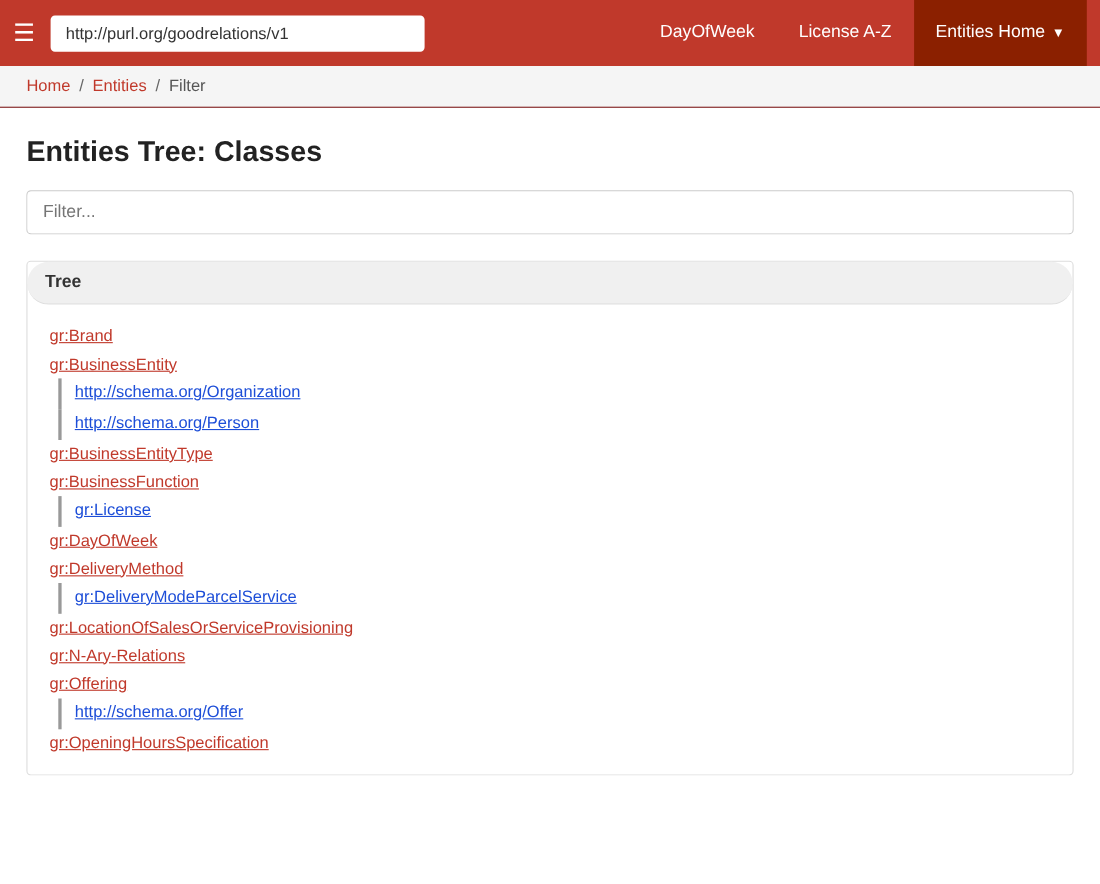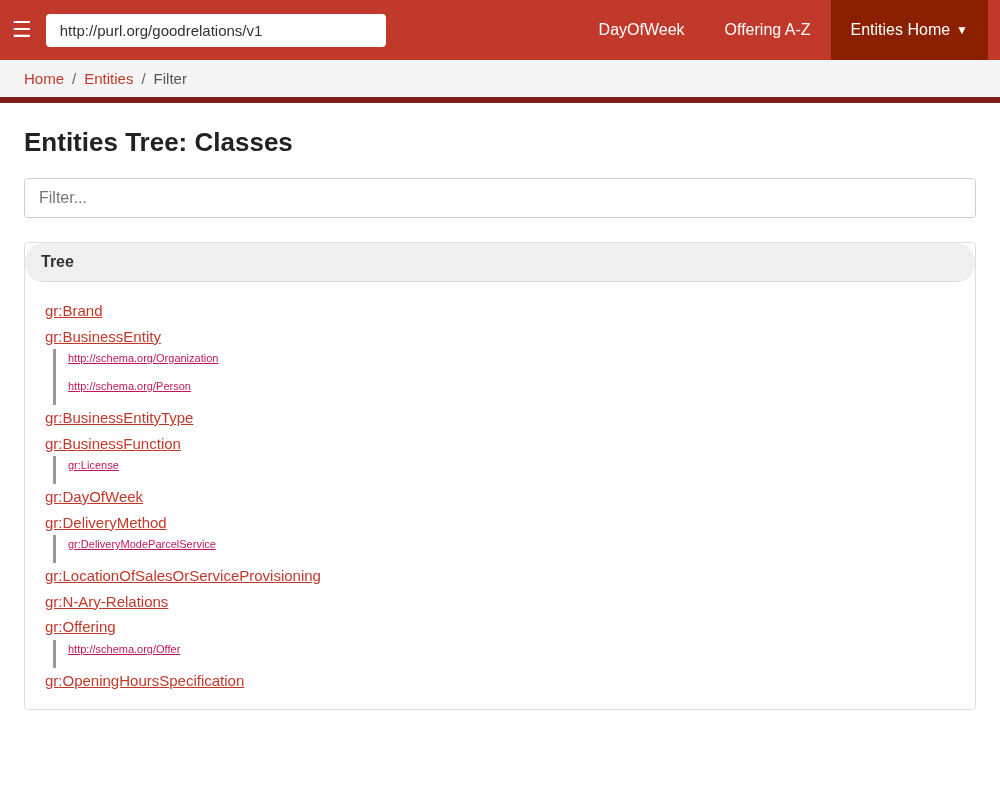--- a/index.html
+++ b/index.html
@@ -49,21 +49,21 @@
       background: #8b2000;
     }
     .dropdown-arrow {
       margin-left: 6px;
       font-size: 12px;
     }
 
     
     .breadcrumb-bar {
       background: #f5f5f5;
-      border-bottom: 6px solid #7f1d1d;
+      border-bottom: 1px solid #7f1d1d;
       padding: 10px 24px;
     }
     .breadcrumb {
       display: flex;
       align-items: center;
       font-size: 15px;
     }
     .breadcrumb a {
       color: #c0392b;
       text-decoration: none;
@@ -143,35 +143,35 @@
       display: inline-block;
       width: 3px;
       background: #999;
       margin-right: 12px;
       margin-left: 8px;
       align-self: stretch;
       min-height: 28px;
     }
     .tree-child-link {
       display: block;
-      color: #be185d;
-      font-size: 11px;
+      color: #1d4ed8;
+      font-size: 15px;
       line-height: 1.7;
       cursor: pointer;
     }
   </style>
 </head>
 <body>
 
 <nav class="navbar">
   <span class="navbar-hamburger">☰</span>
   <input class="navbar-url" type="text" readonly="" value="http://purl.org/goodrelations/v1" style="">
   <div class="navbar-links">
     <a class="navbar-link">DayOfWeek</a>
-    <a class="navbar-link">Offering A-Z</a>
+    <a class="navbar-link">License A-Z</a>
     <a class="navbar-link active-dropdown">
       <span>Entities Home</span>
       <span class="dropdown-arrow">▼</span>
     </a>
   </div>
 </nav>
 
 <div class="breadcrumb-bar">
   <nav class="breadcrumb">
     <a>Home</a>

